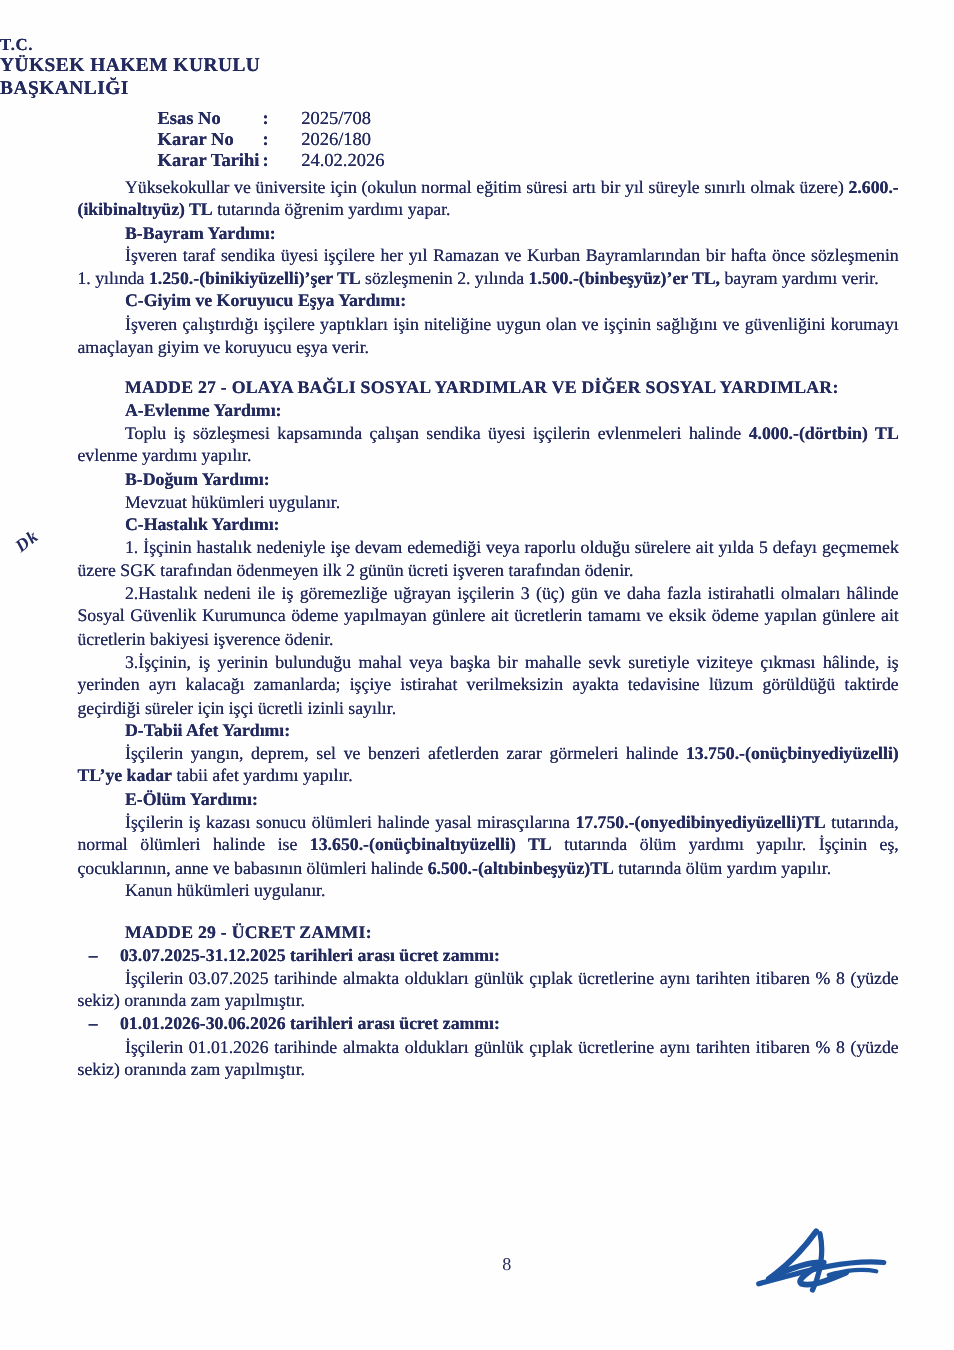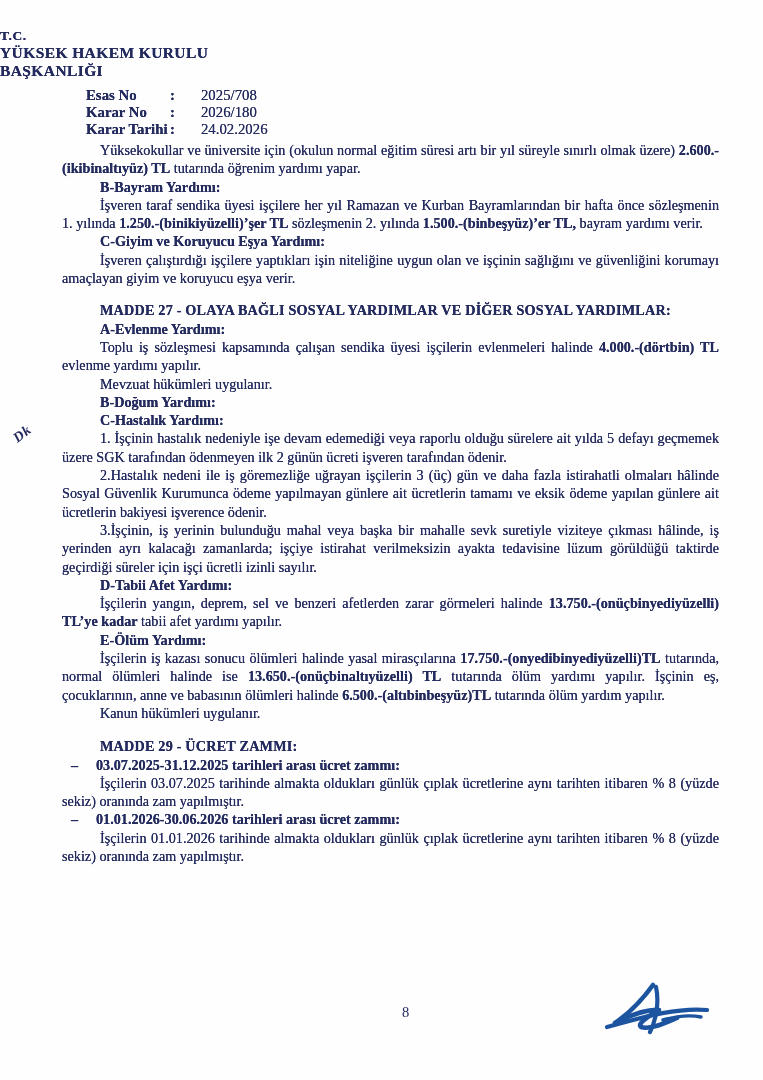--- a/index.html
+++ b/index.html
@@ -17,21 +17,21 @@
   }
   .page{position:absolute;inset:0;}
   
   .doc-header{padding-top:27px;text-align:left;font-weight:bold;
     text-shadow:0 0 .4px currentColor;}
   .h-tc{font-size:13.5px;line-height:17px;letter-spacing:.5px;}
   .h-org{font-size:15.5px;line-height:18px;letter-spacing:.4px;}
   
   .meta{margin:7px 0 0 86px;font-size:14.8px;line-height:17.2px;
     text-shadow:0 0 .3px currentColor;}
-  .meta-row{display:flex;}
+  .meta-row{display:flex;margin-left:40px;}
   .meta-label{font-weight:bold;width:84px;}
   .meta-sep{font-weight:bold;}
   .meta-value{margin-left:26px;}
   
   .doc-body{
     position:absolute;left:62px;top:141px;width:657px;
     font-size:14.2px;line-height:18.3px;
     text-shadow:0 0 .3px currentColor;
   }
   .block{margin:0;}
@@ -86,22 +86,22 @@
 
   <div class="doc-body">
       <div class="block para"><span class="run">Yüksekokullar ve üniversite için (okulun normal eğitim süresi artı bir yıl süreyle sınırlı olmak üzere) </span><span class="run b">2.600.-(ikibinaltıyüz) TL</span><span class="run"> tutarında öğrenim yardımı yapar.</span></div>
       <div class="block sub"><span class="run b">B-Bayram Yardımı:</span></div>
       <div class="block para"><span class="run">İşveren taraf sendika üyesi işçilere her yıl Ramazan ve Kurban Bayramlarından bir hafta önce sözleşmenin 1. yılında </span><span class="run b">1.250.-(binikiyüzelli)’şer TL</span><span class="run"> sözleşmenin 2. yılında </span><span class="run b">1.500.-(binbeşyüz)’er TL,</span><span class="run"> bayram yardımı verir.</span></div>
       <div class="block sub"><span class="run b">C-Giyim ve Koruyucu Eşya Yardımı:</span></div>
       <div class="block para"><span class="run">İşveren çalıştırdığı işçilere yaptıkları işin niteliğine uygun olan ve işçinin sağlığını ve güvenliğini korumayı amaçlayan giyim ve koruyucu eşya verir.</span></div>
       <div class="block madde" style="margin-top: 14px;"><span class="run b">MADDE 27 - OLAYA BAĞLI SOSYAL YARDIMLAR VE DİĞER SOSYAL YARDIMLAR:</span></div>
       <div class="block sub"><span class="run b">A-Evlenme Yardımı:</span></div>
       <div class="block para"><span class="run">Toplu iş sözleşmesi kapsamında çalışan sendika üyesi işçilerin evlenmeleri halinde </span><span class="run b">4.000.-(dörtbin) TL</span><span class="run"> evlenme yardımı yapılır.</span></div>
+      <div class="block sub"><span class="run b">B-Doğum Yardımı:</span></div>
       <div class="block para"><span class="run">Mevzuat hükümleri uygulanır.</span></div>
-      <div class="block sub"><span class="run b">B-Doğum Yardımı:</span></div>
       <div class="block sub"><span class="run b">C-Hastalık Yardımı:</span></div>
       <div class="block para"><span class="run">1. İşçinin hastalık nedeniyle işe devam edemediği veya raporlu olduğu sürelere ait yılda 5 defayı geçmemek üzere SGK tarafından ödenmeyen ilk 2 günün ücreti işveren tarafından ödenir.</span></div>
       <div class="block para"><span class="run">2.Hastalık nedeni ile iş göremezliğe uğrayan işçilerin 3 (üç) gün ve daha fazla istirahatli olmaları hâlinde Sosyal Güvenlik Kurumunca ödeme yapılmayan günlere ait ücretlerin tamamı ve eksik ödeme yapılan günlere ait ücretlerin bakiyesi işverence ödenir.</span></div>
       <div class="block para"><span class="run">3.İşçinin, iş yerinin bulunduğu mahal veya başka bir mahalle sevk suretiyle viziteye çıkması hâlinde, iş yerinden ayrı kalacağı zamanlarda; işçiye istirahat verilmeksizin ayakta tedavisine lüzum görüldüğü taktirde geçirdiği süreler için işçi ücretli izinli sayılır.</span></div>
       <div class="block sub"><span class="run b">D-Tabii Afet Yardımı:</span></div>
       <div class="block para"><span class="run">İşçilerin yangın, deprem, sel ve benzeri afetlerden zarar görmeleri halinde </span><span class="run b">13.750.-(onüçbinyediyüzelli) TL’ye kadar</span><span class="run"> tabii afet yardımı yapılır.</span></div>
       <div class="block sub"><span class="run b">E-Ölüm Yardımı:</span></div>
       <div class="block para"><span class="run">İşçilerin iş kazası sonucu ölümleri halinde yasal mirasçılarına </span><span class="run b">17.750.-(onyedibinyediyüzelli)TL</span><span class="run"> tutarında, normal ölümleri halinde ise </span><span class="run b">13.650.-(onüçbinaltıyüzelli) TL</span><span class="run"> tutarında ölüm yardımı yapılır. İşçinin eş, çocuklarının, anne ve babasının ölümleri halinde </span><span class="run b">6.500.-(altıbinbeşyüz)TL</span><span class="run"> tutarında ölüm yardım yapılır.</span></div>
       <div class="block para"><span class="run">Kanun hükümleri uygulanır.</span></div>
       <div class="block madde" style="margin-top: 15px;"><span class="run b">MADDE 29 - ÜCRET ZAMMI:</span></div>

